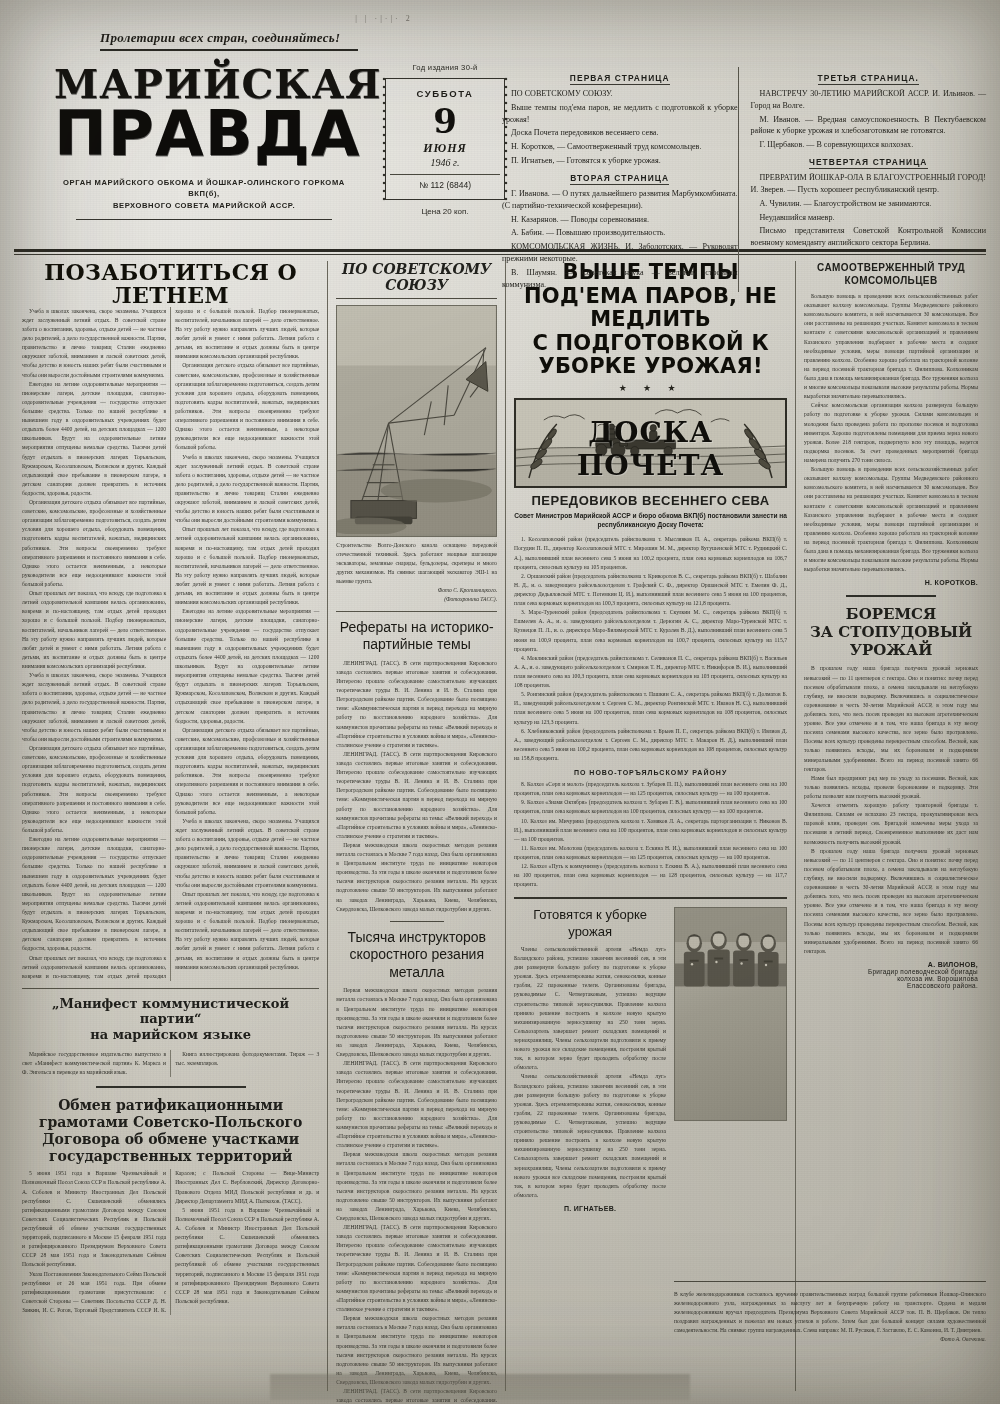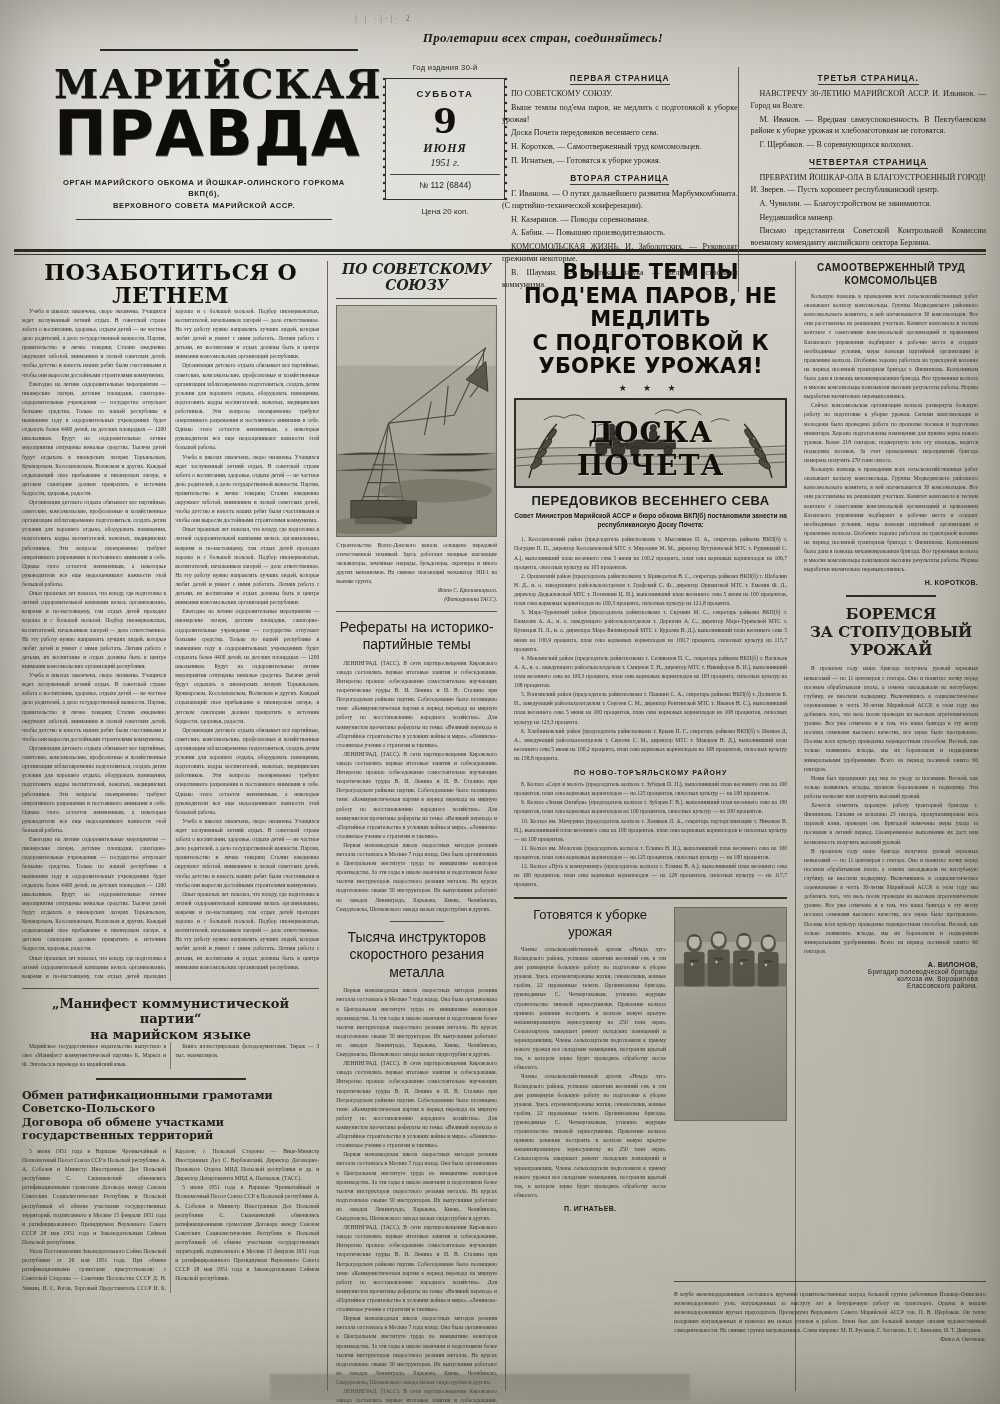--- a/index.html
+++ b/index.html
@@ -22,21 +22,21 @@
     mix-blend-mode:multiply;}
   .vign{position:absolute;inset:0;pointer-events:none;
     box-shadow:inset 0 0 70px rgba(60,55,40,.38), inset 0 0 170px rgba(60,55,40,.22);}
   .sheet{position:absolute;left:14px;top:14px;right:14px;bottom:14px;}
 
   
   .topmarks{position:absolute;left:250px;top:0;width:240px;height:14px;
     font-size:8px;letter-spacing:3px;color:#4b4a44;opacity:.7;text-align:center;}
 
   
-  .slogan{text-align:center;font-style:italic;font-weight:bold;font-size:13px;
+  .slogan{text-align:left;font-style:italic;font-weight:bold;font-size:13px;
     letter-spacing:.3px;padding-left:86px;color:#1c1b17;}
   .slogan-rule{border-bottom:2px solid #2a2924;width:258px;margin:3px 0 0 86px;}
 
   .masthead{position:relative;height:190px;}
   .mast-left{position:absolute;left:40px;top:14px;width:300px;text-align:center;}
   .mast-title1{font-family:"DejaVu Serif", serif;font-weight:bold;font-size:40px;
      letter-spacing:1px;line-height:.95;color:#141310;
      text-shadow:.5px .5px 0 rgba(0,0,0,.5);}
   .mast-title2{font-family:"DejaVu Sans", sans-serif;font-weight:bold;font-size:63px;
      letter-spacing:1px;line-height:.92;margin-top:2px;color:#0e0d0b;
@@ -91,22 +91,22 @@
     line-height:1.04;color:#111009;}
   .hl1{font-size:22px;letter-spacing:.4px;}
   .hl-banner{font-family:"DejaVu Sans",sans-serif;font-weight:bold;font-size:21px;
     text-align:center;line-height:1.12;letter-spacing:.2px;color:#0f0e09;}
   .hl-serif-it{font-family:"DejaVu Serif",serif;font-style:italic;font-weight:bold;
     font-size:14px;text-align:center;line-height:1.15;}
   .hl-sans-b{font-family:"Liberation Sans",sans-serif;font-weight:bold;font-size:10px;
     text-align:center;line-height:1.3;letter-spacing:.4px;}
   .hl-ser-b{font-family:"DejaVu Serif",serif;font-weight:bold;font-size:13px;
     text-align:center;line-height:1.18;}
-  .hl-ser-m{font-family:"DejaVu Serif",serif;font-weight:bold;font-size:11px;
-    line-height:1.2;}
+  .hl-ser-m{font-family:"DejaVu Serif",serif;font-weight:bold;font-size:14px;
+    text-align:center;line-height:1.2;}
   .hl-light{font-family:"Liberation Sans",sans-serif;font-size:14px;text-align:center;
     line-height:1.25;font-weight:400;color:#1a1914;}
   .stars{text-align:center;font-size:9px;letter-spacing:7px;margin:4px 0 5px;color:#26251f;}
 
   
   .txt{font-size:5.6px;line-height:1.63;text-align:justify;color:#30302a;
     filter:blur(.22px);letter-spacing:.02px;}
   .txt p{margin:0 0 0 0;text-indent:7px;}
   .txt.two{column-count:2;column-gap:9px;column-rule:1px solid #7e7c6f;}
   .sig{text-align:right;font-family:"Liberation Sans",sans-serif;font-weight:bold;
@@ -165,21 +165,21 @@
         </div>
         <div class="mast-rule"></div>
       </div>
 
       <div class="datebox">
         <div class="dyear">Год издания 30-й</div>
         <div class="dframe">
           <div class="dday-name">СУББОТА</div>
           <div class="dnum">9</div>
           <div class="dmon">ИЮНЯ</div>
-          <div class="dyr">1951 г.</div>
+          <div class="dyr">1946 г.</div>
           <div class="dnumber">№ 112 (6844)</div>
         </div>
         <div class="dprice">Цена 20 коп.</div>
       </div>
 
       <div class="contents">
         <div class="cont-cols">
           <div class="cont-col">
             <div class="cont-page"><span>ПЕРВАЯ СТРАНИЦА</span></div>
             <div class="cont-item">ПО СОВЕТСКОМУ СОЮЗУ.</div>
@@ -231,21 +231,21 @@
           <p>Опыт прошлых лет показал, что всюду, где подготовка к летней оздоровительной кампании велась организованно, вовремя и по-настоящему, там отдых детей проходил хорошо и с большой пользой. Подбор пионервожатых, воспитателей, начальников лагерей — дело ответственное. На эту работу нужно направлять лучших людей, которые любят детей и умеют с ними работать. Летняя работа с детьми, их воспитание и отдых должны быть в центре внимания комсомольских организаций республики.</p>
           <p>Ежегодно на летние оздоровительные мероприятия — пионерские лагери, детские площадки, санаторно-оздоровительные учреждения — государство отпускает большие средства. Только по нашей республике в нынешнем году в оздоровительных учреждениях будет отдыхать более 4400 детей, на детских площадках — 1200 школьников. Будут на оздоровительные летние мероприятия отпущены немалые средства. Тысячи детей будут отдыхать в пионерских лагерях Торъяльском, Кужмарском, Косолаповском, Волжском и других. Каждый отдыхающий свое пребывание в пионерском лагере, в детском санатории должен превратить в источник бодрости, здоровья, радости.</p>
           <p>Организация детского отдыха обязывает все партийные, советские, комсомольские, профсоюзные и хозяйственные организации заблаговременно подготовиться, создать детям условия для хорошего отдыха, оборудовать помещения, подготовить кадры воспитателей, вожатых, медицинских работников. Эти вопросы своевременно требуют оперативного разрешения и постоянного внимания в себе. Однако этого остается неизменным, а некоторые руководители все еще недооценивают важности этой большой работы.</p>
           <p>Учеба в школах закончена, скоро экзамены. Учащихся ждет заслуженный летний отдых. В советской стране забота о воспитании, здоровье, отдыхе детей — не частное дело родителей, а дело государственной важности. Партия, правительство и лично товарищ Сталин ежедневно окружают заботой, вниманием и лаской советских детей, чтобы детство и юность наших ребят были счастливыми и чтобы они выросли достойными строителями коммунизма.</p>
           <p>Опыт прошлых лет показал, что всюду, где подготовка к летней оздоровительной кампании велась организованно, вовремя и по-настоящему, там отдых детей проходил хорошо и с большой пользой. Подбор пионервожатых, воспитателей, начальников лагерей — дело ответственное. На эту работу нужно направлять лучших людей, которые любят детей и умеют с ними работать. Летняя работа с детьми, их воспитание и отдых должны быть в центре внимания комсомольских организаций республики.</p>
         </div>
 
         <div class="hr-f"></div>
 
         <div class="hl-ser-b">„Манифест коммунистической партии“</div>
-        <div class="hl-ser-b" style="margin-bottom:0">на марийском языке</div>
+        <div class="hl-ser-b" style="margin-bottom:8px">на марийском языке</div>
         <div class="txt two">
           <p>Марийское государственное издательство выпустило в свет «Манифест коммунистической партии» К. Маркса и Ф. Энгельса в переводе на марийский язык.</p>
           <p>Книга иллюстрирована фотодокументами. Тираж — 3 тыс. экземпляров.</p>
         </div>
 
         <div style="border-bottom:2.5px solid #30302a;width:150px;margin:9px auto;"></div>
 
         <div class="hl-ser-m">Обмен ратификационными грамотами Советско-Польского</div>
         <div class="hl-ser-m" style="margin-bottom:5px">Договора об обмене участками государственных территорий</div>
         <div class="txt two">

